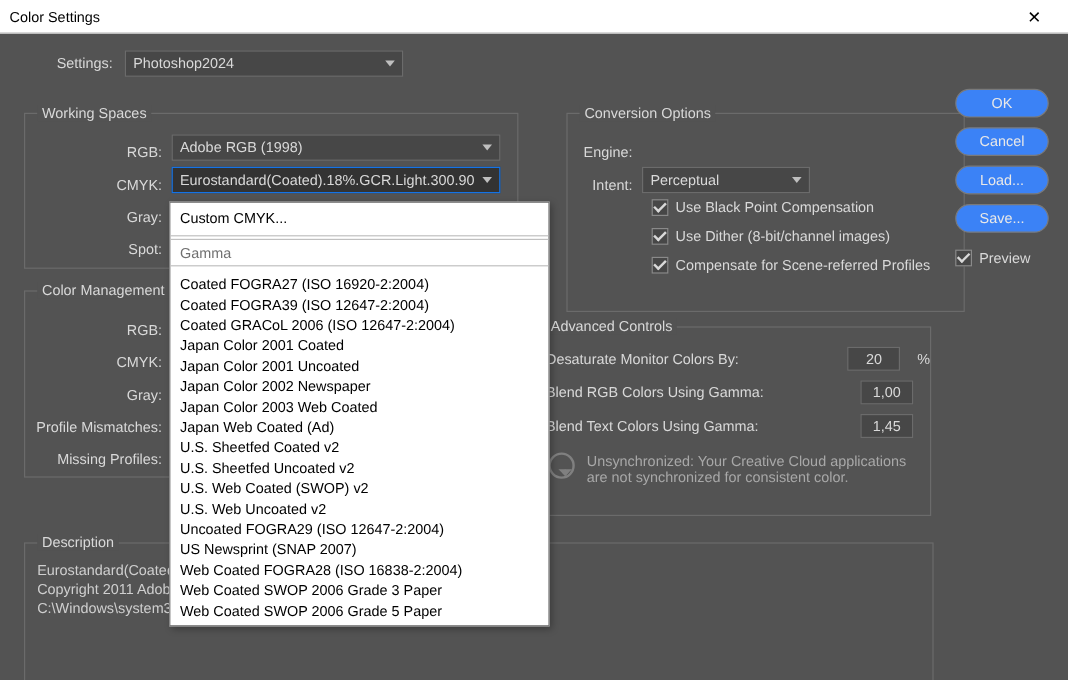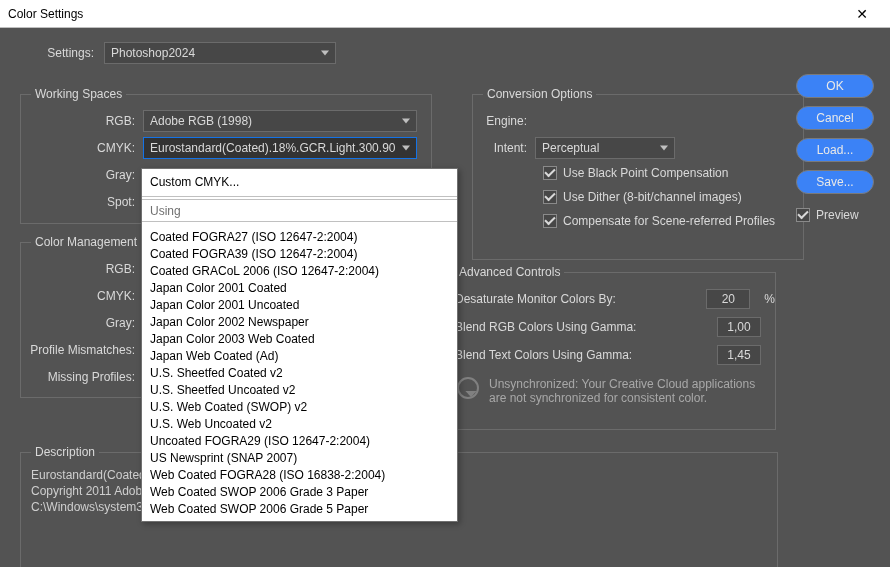--- a/index.html
+++ b/index.html
@@ -8,21 +8,21 @@
   .titlebar .title { flex: 1; font-size: 12px; }
   .close-x { width: 40px; text-align: center; font-size: 14px; color: #000; cursor: pointer; }
   .content { position: relative; padding: 14px 16px; }
   .settings-row { display: flex; align-items: center; gap: 10px; margin-left: 20px; margin-bottom: 12px; }
   .label { color: #d9d9d9; text-align: right; }
   .select { background: #474747; border: 1px solid #6b6b6b; color: #d9d9d9; height: 22px; display: flex; align-items: center; padding: 0 6px; position: relative; cursor: pointer; }
   .select .caret { position: absolute; right: 6px; top: 50%; transform: translateY(-50%); width: 0; height: 0; border-left: 4px solid transparent; border-right: 4px solid transparent; border-top: 5px solid #bfbfbf; }
   .select.active { background: #333333; border-color: #1473e6; }
   .fieldset { border: 1px solid #6b6b6b; position: absolute; padding-top: 12px; }
   .fieldset .legend { position: absolute; top: -8px; left: 10px; background: #535353; padding: 0 4px; color: #d9d9d9; }
-  .ws-row { display: flex; align-items: center; height: 27px; }
+  .ws-row { display: flex; align-items: flex-end; height: 27px; }
   .ws-row .lbl { width: 122px; text-align: right; padding-right: 8px; }
   .right-col { position: absolute; right: 16px; top: 46px; width: 78px; display: flex; flex-direction: column; gap: 8px; align-items: stretch; }
   .btn { background: #3b82f6; border: 1px solid #7a7a7a; border-radius: 12px; color: #e8e8e8; height: 24px; display: flex; align-items: center; justify-content: center; cursor: pointer; }
   .chk-row { display: flex; align-items: center; gap: 6px; height: 24px; }
   .chk { width: 14px; height: 14px; background: #474747; border: 1px solid #8a8a8a; display: inline-flex; align-items: center; justify-content: center; cursor: pointer; }
   .chk.checked::after { content: ""; width: 8px; height: 4px; border-left: 2px solid #d9d9d9; border-bottom: 2px solid #d9d9d9; transform: rotate(-45deg) translate(1px,-1px); }
   .num-field { background: #474747; border: 1px solid #6b6b6b; color: #d9d9d9; width: 44px; height: 20px; display: inline-flex; align-items: center; justify-content: center; }
   .adv-row { display: flex; align-items: center; height: 28px; gap: 8px; padding-left: 10px; }
   .adv-row .albl { width: 200px; }
   .unsync { display: flex; gap: 10px; padding: 8px 12px; color: #a8a8a8; }
@@ -186,24 +186,24 @@
   </div>
 
   <div class="dropdown">
     <div class="section">
       <div class="item">
           <span>Custom CMYK...</span>
         </div>
     </div>
     <div class="sep"></div>
     <div class="sep"></div>
-    <div class="hdr">Using</div>
+    <div class="hdr">Gamma</div>
     <div class="sep"></div>
     <div class="section" id="profile-list">
-        <div class="item">Coated FOGRA27 (ISO 12647-2:2004)</div>
+        <div class="item">Coated FOGRA27 (ISO 16920-2:2004)</div>
         <div class="item">Coated FOGRA39 (ISO 12647-2:2004)</div>
         <div class="item">Coated GRACoL 2006 (ISO 12647-2:2004)</div>
         <div class="item">Japan Color 2001 Coated</div>
         <div class="item">Japan Color 2001 Uncoated</div>
         <div class="item">Japan Color 2002 Newspaper</div>
         <div class="item">Japan Color 2003 Web Coated</div>
         <div class="item">Japan Web Coated (Ad)</div>
         <div class="item">U.S. Sheetfed Coated v2</div>
         <div class="item">U.S. Sheetfed Uncoated v2</div>
         <div class="item">U.S. Web Coated (SWOP) v2</div>

